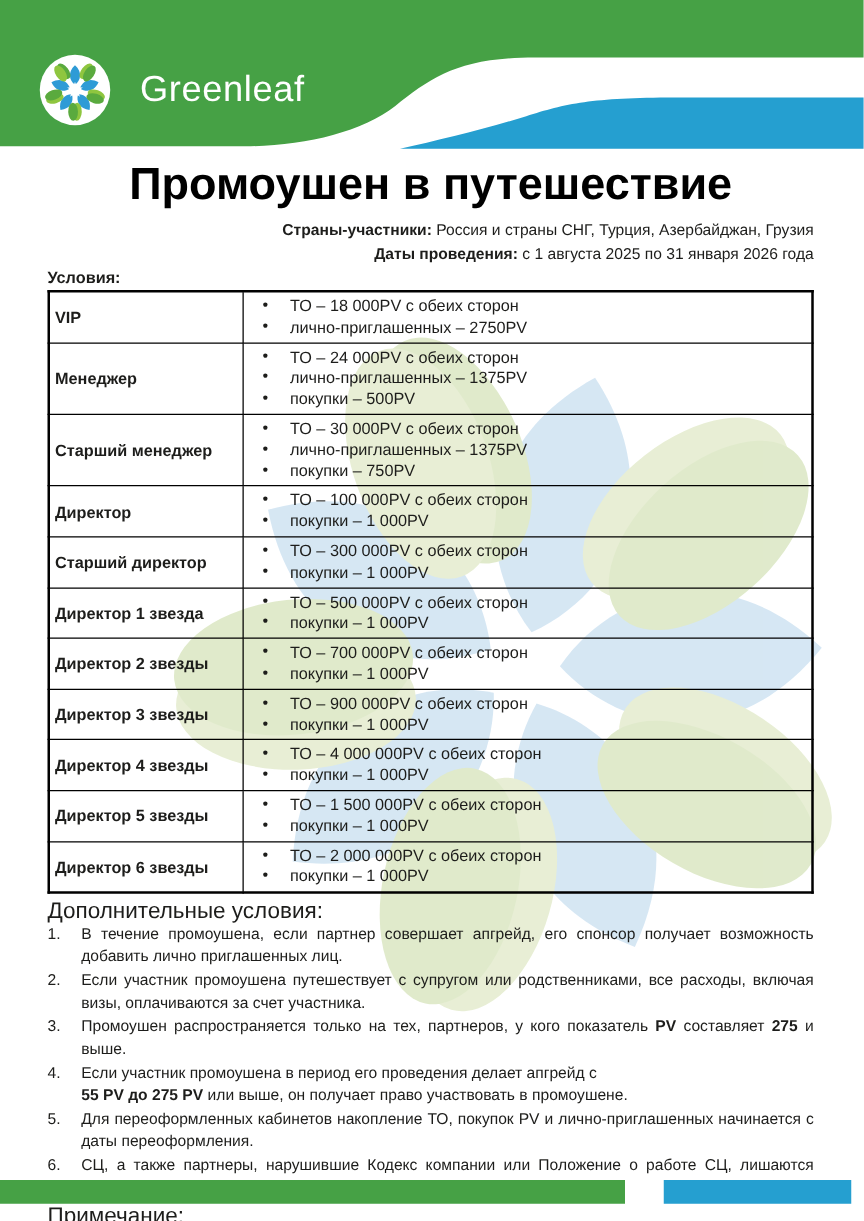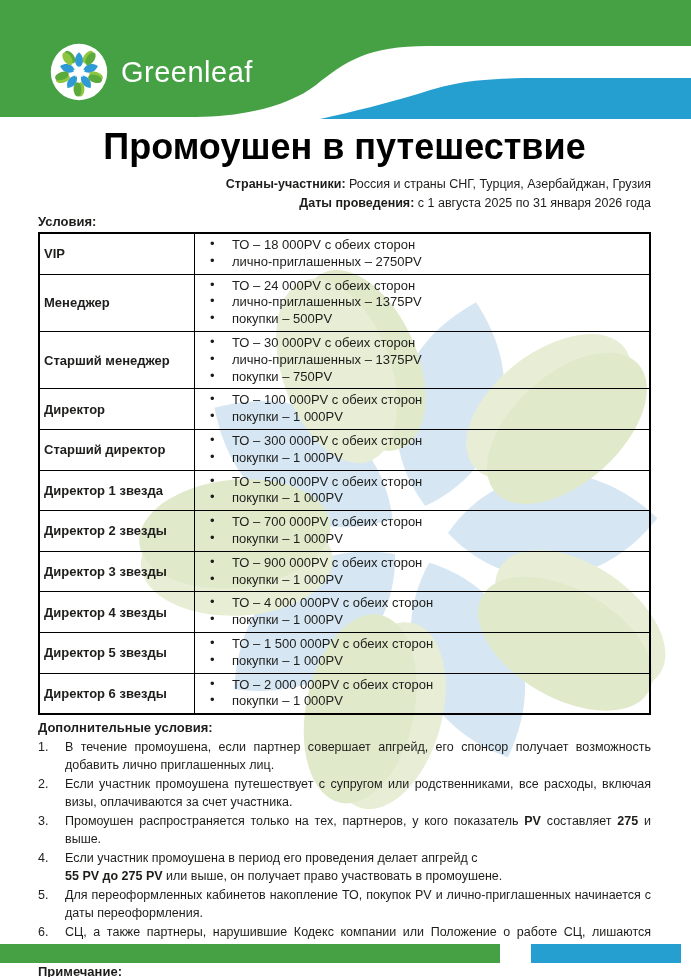--- a/index.html
+++ b/index.html
@@ -3,39 +3,39 @@
 <meta charset="utf-8">
 <style>
   html,body { margin:0; padding:0; }
   body {
     width:691px; height:977px; position:relative; overflow:hidden;
     background:#ffffff; color:#1d1d1b;
     font-family:"Liberation Sans", sans-serif;
   }
   
   .header { position:absolute; top:0; left:0; width:691px; height:122px; }
-  .brand { position:absolute; top:42px; left:49px; display:flex; align-items:center; gap:12px; }
+  .brand { position:absolute; top:42px; left:30px; display:flex; align-items:center; gap:22px; }
   .brand-logo { width:60px; height:60px; display:block; }
   .brand-name { color:#ffffff; font-size:29px; font-weight:400; letter-spacing:0.5px; line-height:60px; }
   
   .watermark { position:absolute; left:118px; top:235px; width:600px; height:600px; opacity:0.85; pointer-events:none; }
   
   .content { position:absolute; left:38px; top:126px; width:613px; }
   h1.page-title { margin:0 0 7px 0; text-align:center; font-size:36px; font-weight:700; color:#000; }
   p.meta { margin:0; font-size:12.5px; line-height:19px;text-align:right; }
   p.meta b { font-weight:700; }
   .cond-label { font-weight:700; font-size:13px; line-height:18px; margin:0 0 1px 0; }
   table.cond { width:100%; border-collapse:collapse; border:2px solid #000; }
   table.cond td { border:1px solid #000; }
   td.rank { width:146px; text-align:left; vertical-align:middle; font-weight:700; font-size:13px; padding:2px 4px; }
   td.items { vertical-align:middle; }
   td.items ul { list-style:none; margin:0; padding:2px 0; }
   td.items li { position:relative; padding-left:36px; font-size:13px; line-height:16.8px; }
   td.items li::before { content:"\2022"; position:absolute; left:14px; top:-1px; }
-  .add-heading, .notes-heading { font-weight:700; font-size:13px; line-height:18px; margin:4px 0 1px 0; }
+  .add-heading, .notes-heading { font-weight:400; font-size:18px; line-height:18px; margin:4px 0 1px 0; }
   .num-item { display:flex; font-size:12.5px; line-height:18px; margin:0 0 1px 0; }
   .num-item .num { flex:0 0 27px; }
   .num-item .num-text { flex:1; text-align:justify; }
   .b { font-weight:700; }
   p.note { margin:0; font-size:12.5px; line-height:18px; }
   
   .footer-bar-green { position:absolute; left:0; top:944px; width:500px; height:19px; background:#46a145; }
   .footer-bar-blue  { position:absolute; left:531px; top:944px; width:150px; height:19px; background:#259fd0; }
 </style>
 </head>

